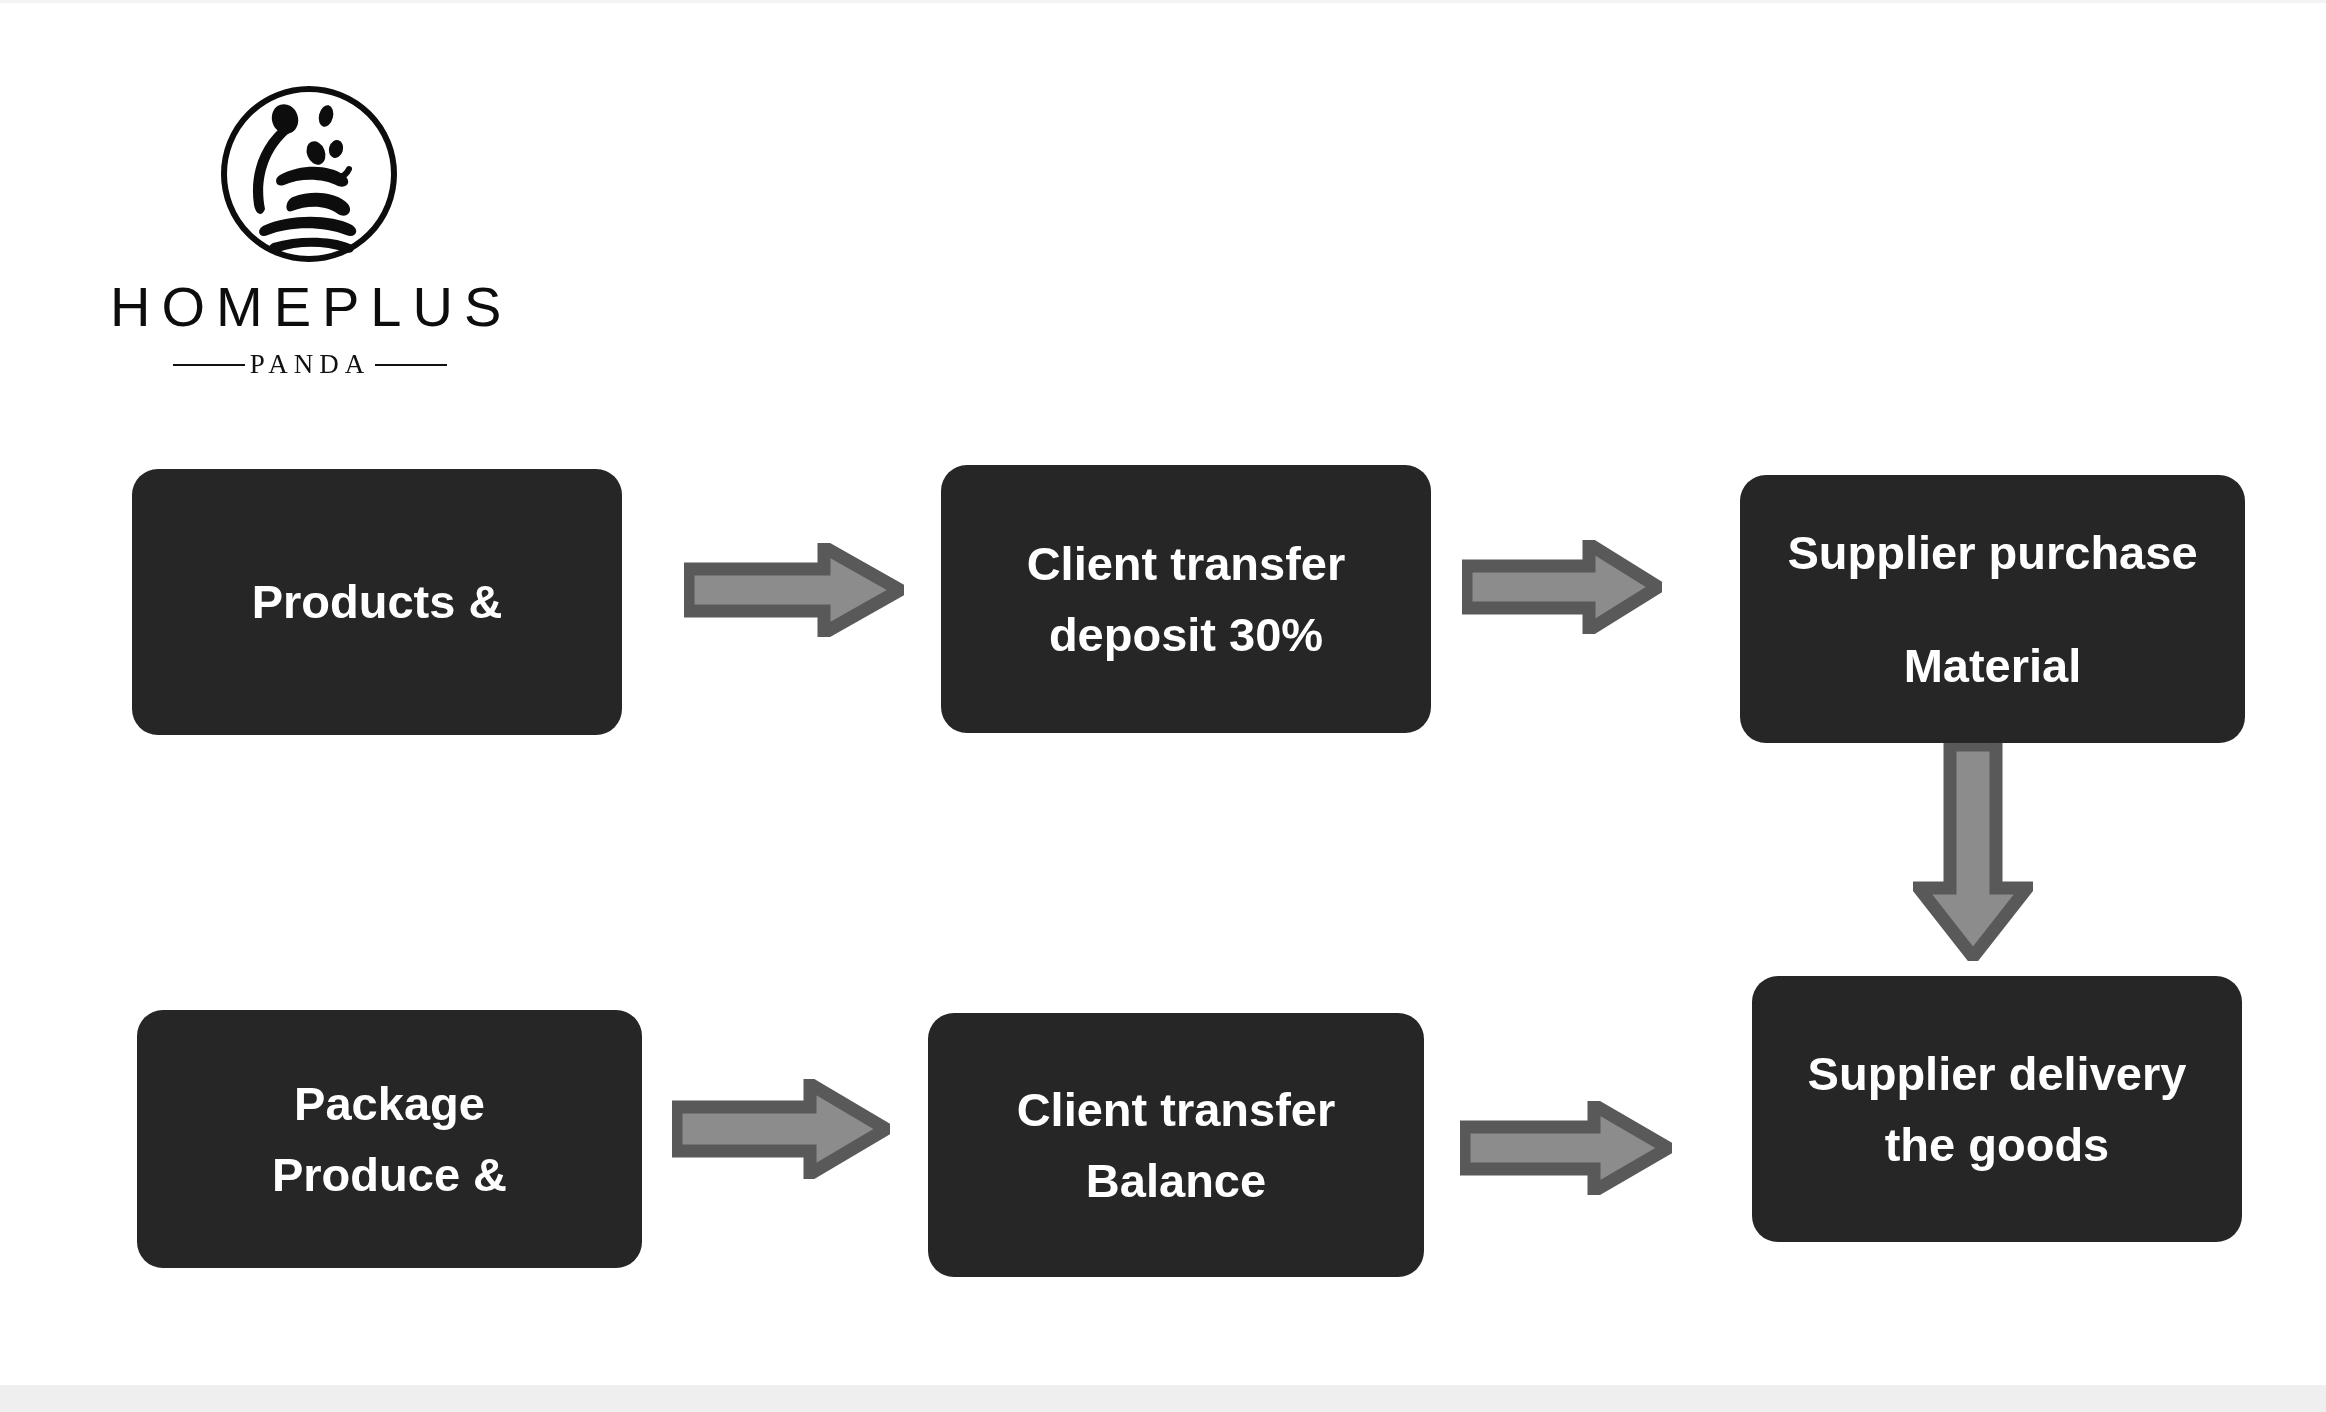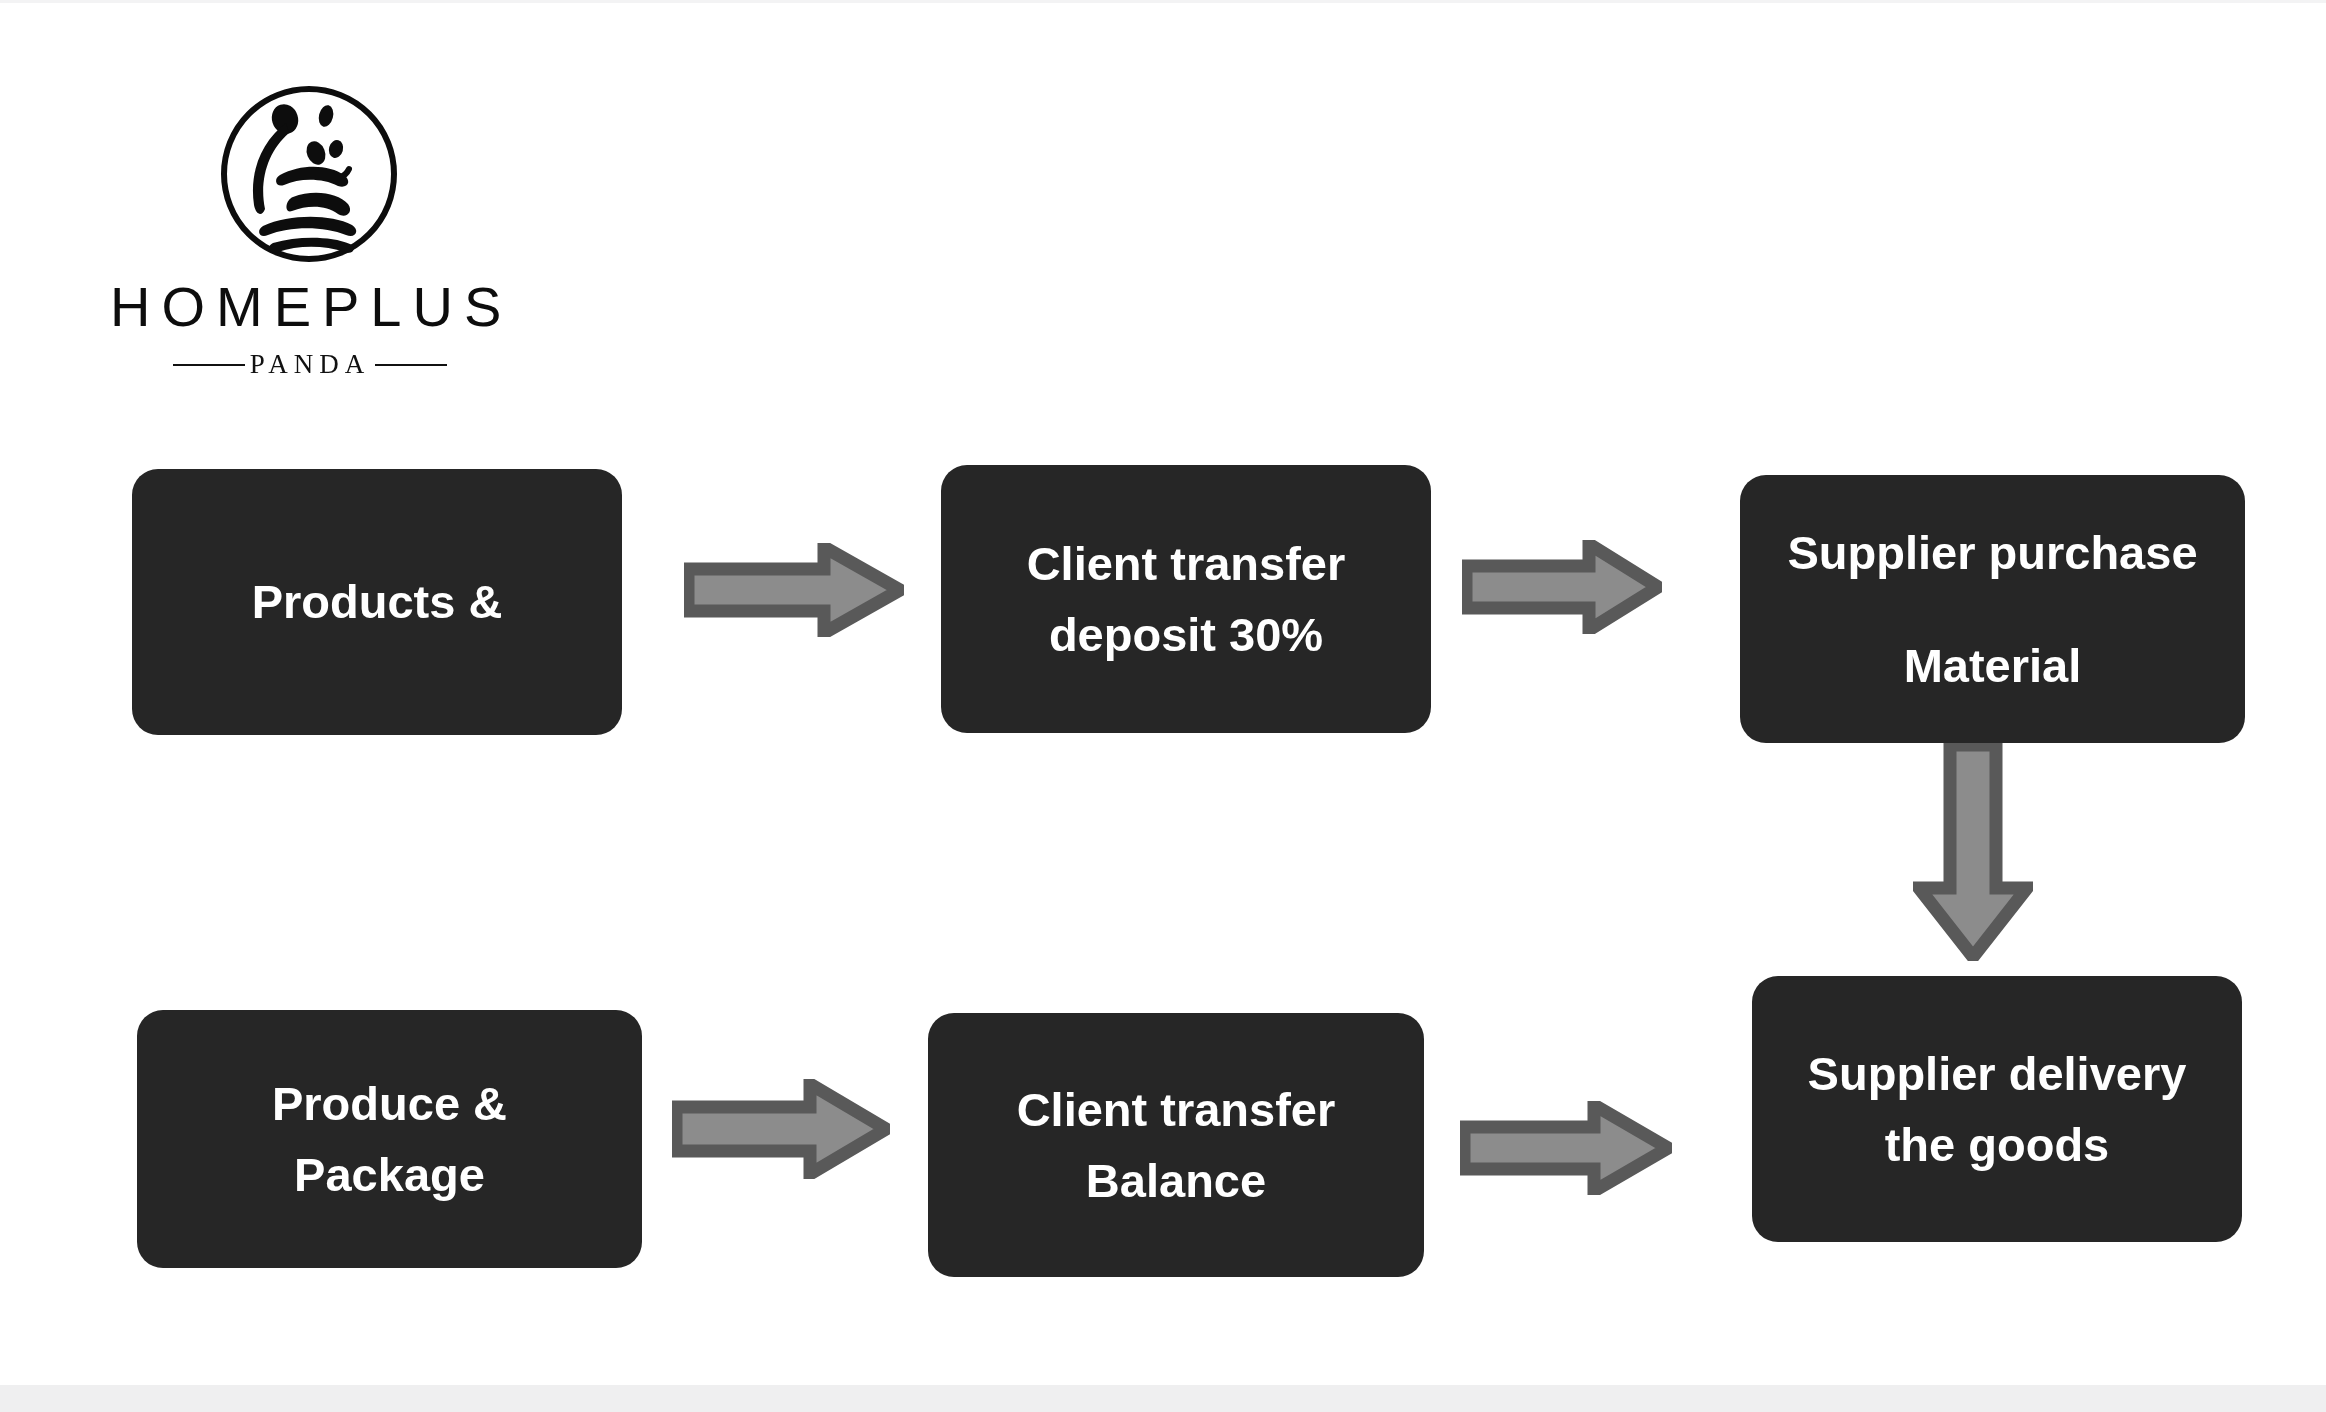--- a/index.html
+++ b/index.html
@@ -180,22 +180,22 @@
     <span class="line">Client transfer</span>
     <span class="line">deposit 30%</span>
   </div>
 
   <div class="node" id="node-2">
     <span class="line">Supplier purchase</span>
     <span class="line">Material</span>
   </div>
 
   <div class="node" id="node-3">
+    <span class="line">Package</span>
     <span class="line">Produce &amp;</span>
-    <span class="line">Package</span>
   </div>
 
   <div class="node" id="node-4">
     <span class="line">Client transfer</span>
     <span class="line">Balance</span>
   </div>
 
   <div class="node" id="node-5">
     <span class="line">Supplier delivery</span>
     <span class="line">the goods</span>

